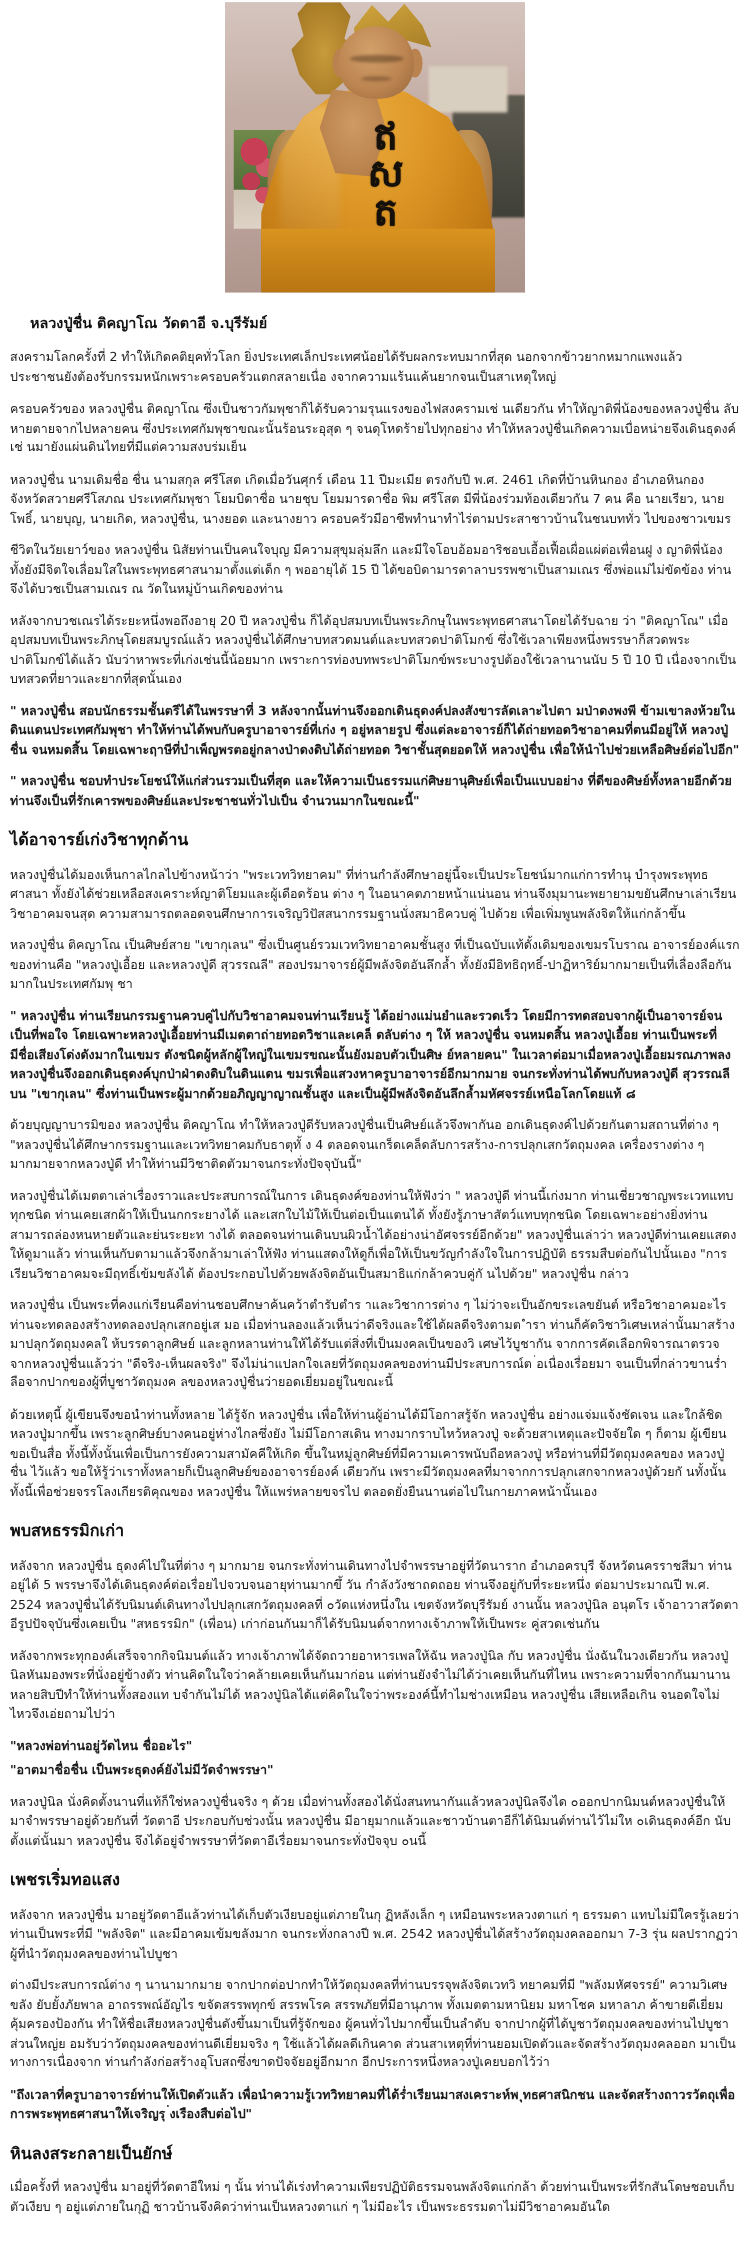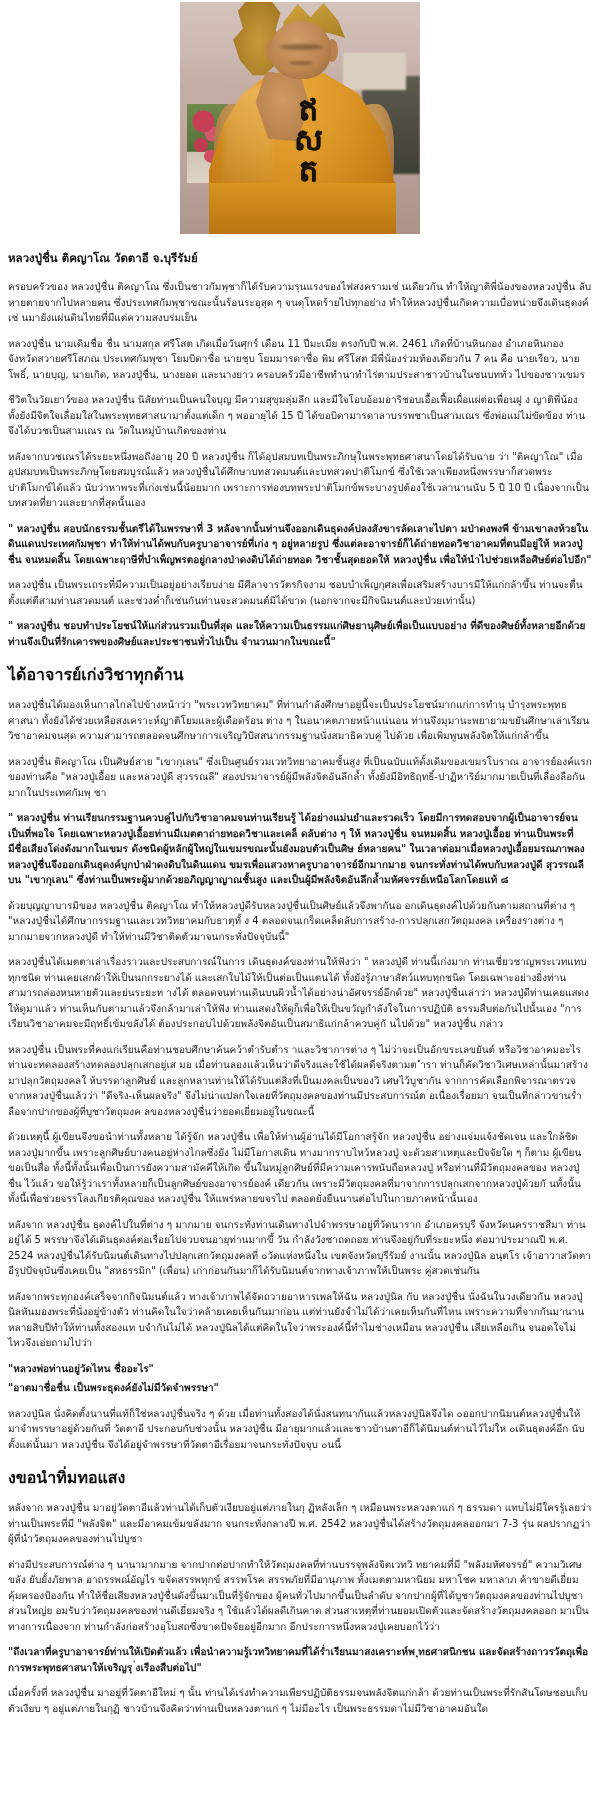--- a/index.html
+++ b/index.html
@@ -154,25 +154,25 @@
 
   
   .article {
     padding: 16px 8px 0 8px;
     box-sizing: border-box;
   }
   .title {
     font-size: 11.5px;
     font-weight: 700;
     color: #111111;
-    margin: 0 0 12px 0;
+    margin: 0 0 12px 16px;
     line-height: 1.5;
   }
   .heading {
-    font-size: 16px;
+    font-size: 13px;
     font-weight: 700;
     color: #111111;
     margin: 14px 0 10px 0;
     line-height: 1.5;
   }
   p.para {
     font-size: 10px;
     line-height: 1.55;
     margin: 0 0 10px 0;
     color: #1b1b1b;
@@ -207,41 +207,43 @@
         <span>ឥ</span>
         <span>ស</span>
         <span>ត</span>
       </div>
     </div>
   </div>
 
   <div class="article">
     <div class="title">หลวงปู่ชื่น ติคญาโณ วัดตาอี จ.บุรีรัมย์</div>
     <div id="blocks">
+        <p class="para">สงครามโลกครั้งที่ 2 ทำให้เกิดคติยุคทั่วโลก ยิ่งประเทศเล็กประเทศน้อยได้รับผลกระทบมากที่สุด นอกจากข้าวยากหมากแพงแล้ว ประชาชนยังต้องรับกรรมหนักเพราะครอบครัวแตกสลายเนื่อ งจากความแร้นแค้นยากจนเป็นสาเหตุใหญ่</p>
         <p class="para">ครอบครัวของ หลวงปู่ชื่น ติคญาโณ ซึ่งเป็นชาวกัมพุชาก็ได้รับความรุนแรงของไฟสงครามเช่ นเดียวกัน ทำให้ญาติพี่น้องของหลวงปู่ชื่น ลับหายตายจากไปหลายคน ซึ่งประเทศกัมพุชาขณะนั้นร้อนระอุสุด ๆ จนดุโหดร้ายไปทุกอย่าง ทำให้หลวงปู่ชื่นเกิดความเบื่อหน่ายจึงเดินธุดงค์เช่ นมายังแผ่นดินไทยที่มีแต่ความสงบร่มเย็น</p>
         <p class="para">หลวงปู่ชื่น นามเดิมชื่อ ชื่น นามสกุล ศรีโสต เกิดเมื่อวันศุกร์ เดือน 11 ปีมะเมีย ตรงกับปี พ.ศ. 2461 เกิดที่บ้านหินกอง อำเภอหินกอง จังหวัดสวายศรีโสภณ ประเทศกัมพุชา โยมบิดาชื่อ นายชุบ โยมมารดาชื่อ พิม ศรีโสต มีพี่น้องร่วมท้องเดียวกัน 7 คน คือ นายเรียว, นายโพธิ์, นายบุญ, นายเกิด, หลวงปู่ชื่น, นางยอด และนางยาว ครอบครัวมีอาชีพทำนาทำไร่ตามประสาชาวบ้านในชนบททั่ว ไปของชาวเขมร</p>
         <p class="para">ชีวิตในวัยเยาว์ของ หลวงปู่ชื่น นิสัยท่านเป็นคนใจบุญ มีความสุขุมลุ่มลึก และมีใจโอบอ้อมอาริชอบเอื้อเฟื้อเผื่อแผ่ต่อเพื่อนฝู ง ญาติพี่น้อง ทั้งยังมีจิตใจเลื่อมใสในพระพุทธศาสนามาตั้งแต่เด็ก ๆ พออายุได้ 15 ปี ได้ขอบิดามารดาลาบรรพชาเป็นสามเณร ซึ่งพ่อแม่ไม่ขัดข้อง ท่านจึงได้บวชเป็นสามเณร ณ วัดในหมู่บ้านเกิดของท่าน</p>
         <p class="para">หลังจากบวชเณรได้ระยะหนึ่งพอถึงอายุ 20 ปี หลวงปู่ชื่น ก็ได้อุปสมบทเป็นพระภิกษุในพระพุทธศาสนาโดยได้รับฉาย ว่า "ติคญาโณ" เมื่ออุปสมบทเป็นพระภิกษุโดยสมบูรณ์แล้ว หลวงปู่ชื่นได้ศึกษาบทสวดมนต์และบทสวดปาติโมกข์ ซึ่งใช้เวลาเพียงหนึ่งพรรษาก็สวดพระปาติโมกข์ได้แล้ว นับว่าหาพระที่เก่งเช่นนี้น้อยมาก เพราะการท่องบทพระปาติโมกข์พระบางรูปต้องใช้เวลานานนับ 5 ปี 10 ปี เนื่องจากเป็นบทสวดที่ยาวและยากที่สุดนั้นเอง</p>
         <p class="para quote">" หลวงปู่ชื่น สอบนักธรรมชั้นตรีได้ในพรรษาที่ 3 หลังจากนั้นท่านจึงออกเดินธุดงค์ปลงสังขารลัดเลาะไปตา มป่าดงพงพี ข้ามเขาลงห้วยในดินแดนประเทศกัมพุชา ทำให้ท่านได้พบกับครูบาอาจารย์ที่เก่ง ๆ อยู่หลายรูป ซึ่งแต่ละอาจารย์ก็ได้ถ่ายทอดวิชาอาคมที่ตนมีอยู่ให้ หลวงปู่ชื่น จนหมดสิ้น โดยเฉพาะฤาษีที่บำเพ็ญพรตอยู่กลางป่าดงดิบได้ถ่ายทอด วิชาชั้นสุดยอดให้ หลวงปู่ชื่น เพื่อให้นำไปช่วยเหลือศิษย์ต่อไปอีก"</p>
-        <p class="para">หลวงปู่ชื่น เป็นพระเถระที่มีความเป็นอยู่อย่างเรียบง่าย มีศีลาจารวัตรกิจงาม ชอบบำเพ็ญกุศลเพื่อเสริมสร้างบารมีให้แก่กล้าขึ้น ท่านจะตื่นตั้งแต่ตีสามท่านสวดมนต์ และช่วงค่ำก็เช่นกันท่านจะสวดมนต์มิได้ขาด (นอกจากจะมีกิจนิมนต์และป่วยเท่านั้น)</p>
         <p class="para quote">" หลวงปู่ชื่น ชอบทำประโยชน์ให้แก่ส่วนรวมเป็นที่สุด และให้ความเป็นธรรมแก่ศิษยานุศิษย์เพื่อเป็นแบบอย่าง ที่ดีของศิษย์ทั้งหลายอีกด้วย ท่านจึงเป็นที่รักเคารพของศิษย์และประชาชนทั่วไปเป็น จำนวนมากในขณะนี้"</p>
         <div class="heading">ได้อาจารย์เก่งวิชาทุกด้าน</div>
         <p class="para">หลวงปู่ชื่นได้มองเห็นกาลไกลไปข้างหน้าว่า "พระเวทวิทยาคม" ที่ท่านกำลังศึกษาอยู่นี้จะเป็นประโยชน์มากแก่การทำนุ บำรุงพระพุทธศาสนา ทั้งยังได้ช่วยเหลือสงเคราะห์ญาติโยมและผู้เดือดร้อน ต่าง ๆ ในอนาคตภายหน้าแน่นอน ท่านจึงมุมานะพยายามขยันศึกษาเล่าเรียนวิชาอาคมจนสุด ความสามารถตลอดจนศึกษาการเจริญวิปัสสนากรรมฐานนั่งสมาธิควบคู่ ไปด้วย เพื่อเพิ่มพูนพลังจิตให้แก่กล้าขึ้น</p>
         <p class="para">หลวงปู่ชื่น ติคญาโณ เป็นศิษย์สาย "เขากุเลน" ซึ่งเป็นศูนย์รวมเวทวิทยาอาคมชั้นสูง ที่เป็นฉบับแท้ดั้งเดิมของเขมรโบราณ อาจารย์องค์แรกของท่านคือ "หลวงปู่เอื้อย และหลวงปู่ดี สุวรรณลี" สองปรมาจารย์ผู้มีพลังจิตอันลึกล้ำ ทั้งยังมีอิทธิฤทธิ์-ปาฏิหาริย์มากมายเป็นที่เลื่องลือกันมากในประเทศกัมพุ ชา</p>
         <p class="para quote">" หลวงปู่ชื่น ท่านเรียนกรรมฐานควบคู่ไปกับวิชาอาคมจนท่านเรียนรู้ ได้อย่างแม่นยำและรวดเร็ว โดยมีการทดสอบจากผู้เป็นอาจารย์จนเป็นที่พอใจ โดยเฉพาะหลวงปู่เอื้อยท่านมีเมตตาถ่ายทอดวิชาและเคล็ ดลับต่าง ๆ ให้ หลวงปู่ชื่น จนหมดสิ้น หลวงปู่เอื้อย ท่านเป็นพระที่มีชื่อเสียงโด่งดังมากในเขมร ดังชนิดผู้หลักผู้ใหญ่ในเขมรขณะนั้นยังมอบตัวเป็นศิษ ย์หลายคน" ในเวลาต่อมาเมื่อหลวงปู่เอื้อยมรณภาพลง หลวงปู่ชื่นจึงออกเดินธุดงค์บุกป่าฝ่าดงดิบในดินแดน ขมรเพื่อแสวงหาครูบาอาจารย์อีกมากมาย จนกระทั่งท่านได้พบกับหลวงปู่ดี สุวรรณลี บน "เขากุเลน" ซึ่งท่านเป็นพระผู้มากด้วยอภิญญาญาณชั้นสูง และเป็นผู้มีพลังจิตอันลึกล้ำมหัศจรรย์เหนือโลกโดยแท้ ๘</p>
         <p class="para">ด้วยบุญญาบารมิของ หลวงปู่ชื่น ติคญาโณ ทำให้หลวงปู่ดีรับหลวงปู่ชื่นเป็นศิษย์แล้วจึงพากันอ อกเดินธุดงค์ไปด้วยกันตามสถานที่ต่าง ๆ "หลวงปู่ชื่นได้ศึกษากรรมฐานและเวทวิทยาคมกับธาตุทั้ ง 4 ตลอดจนเกร็ดเคล็ดลับการสร้าง-การปลุกเสกวัตถุมงคล เครื่องรางต่าง ๆ มากมายจากหลวงปู่ดี ทำให้ท่านมีวิชาติดตัวมาจนกระทั่งปัจจุบันนี้"</p>
         <p class="para">หลวงปู่ชื่นได้เมตตาเล่าเรื่องราวและประสบการณ์ในการ เดินธุดงค์ของท่านให้ฟังว่า " หลวงปู่ดี ท่านนี้เก่งมาก ท่านเชี่ยวชาญพระเวทแทบทุกชนิด ท่านเคยเสกผ้าให้เป็นนกกระยางได้ และเสกใบไม้ให้เป็นต่อเป็นแตนได้ ทั้งยังรู้ภาษาสัตว์แทบทุกชนิด โดยเฉพาะอย่างยิ่งท่านสามารถล่องหนหายตัวและย่นระยะท างได้ ตลอดจนท่านเดินบนผิวน้ำได้อย่างน่าอัศจรรย์อีกด้วย" หลวงปู่ชื่นเล่าว่า หลวงปู่ดีท่านเคยแสดงให้ดูมาแล้ว ท่านเห็นกับตามาแล้วจึงกล้ามาเล่าให้ฟัง ท่านแสดงให้ดูก็เพื่อให้เป็นขวัญกำลังใจในการปฏิบัติ ธรรมสืบต่อกันไปนั้นเอง "การเรียนวิชาอาคมจะมีฤทธิ์เข้มขลังได้ ต้องประกอบไปด้วยพลังจิตอันเป็นสมาธิแก่กล้าควบคู่กั นไปด้วย" หลวงปู่ชื่น กล่าว</p>
         <p class="para">หลวงปู่ชื่น เป็นพระที่คงแก่เรียนคือท่านชอบศึกษาค้นคว้าตำรับตำร าและวิชาการต่าง ๆ ไม่ว่าจะเป็นอักขระเลขยันต์ หรือวิชาอาคมอะไรท่านจะทดลองสร้างทดลองปลุกเสกอยู่เส มอ เมื่อท่านลองแล้วเห็นว่าดีจริงและใช้ได้ผลดีจริงตามต ำรา ท่านก็คัดวิชาวิเศษเหล่านั้นมาสร้างมาปลุกวัตถุมงคลใ ห้บรรดาลูกศิษย์ และลูกหลานท่านให้ได้รับแต่สิ่งที่เป็นมงคลเป็นของวิ เศษไว้บูชากัน จากการคัดเลือกพิจารณาตรวจจากหลวงปู่ชื่นแล้วว่า "ดีจริง-เห็นผลจริง" จึงไม่น่าแปลกใจเลยที่วัตถุมงคลของท่านมีประสบการณ์ต ่อเนื่องเรื่อยมา จนเป็นที่กล่าวขานร่ำลือจากปากของผู้ที่บูชาวัตถุมงค ลของหลวงปู่ชื่นว่ายอดเยี่ยมอยู่ในขณะนี้</p>
         <p class="para">ด้วยเหตุนี้ ผู้เขียนจึงขอนำท่านทั้งหลาย ได้รู้จัก หลวงปู่ชื่น เพื่อให้ท่านผู้อ่านได้มีโอกาสรู้จัก หลวงปู่ชื่น อย่างแจ่มแจ้งชัดเจน และใกล้ชิดหลวงปู่มากขึ้น เพราะลูกศิษย์บางคนอยู่ห่างไกลซึ่งยัง ไม่มีโอกาสเดิน ทางมากราบไหว้หลวงปู่ จะด้วยสาเหตุและปัจจัยใด ๆ ก็ตาม ผู้เขียนขอเป็นสื่อ ทั้งนี้ทั้งนั้นเพื่อเป็นการยังความสามัคคีให้เกิด ขึ้นในหมู่ลูกศิษย์ที่มีความเคารพนับถือหลวงปู่ หรือท่านที่มีวัตถุมงคลของ หลวงปู่ชื่น ไว้แล้ว ขอให้รู้ว่าเราทั้งหลายก็เป็นลูกศิษย์ของอาจารย์องค์ เดียวกัน เพราะมีวัตถุมงคลที่มาจากการปลุกเสกจากหลวงปู่ด้วยกั นทั้งนั้น ทั้งนี้เพื่อช่วยจรรโลงเกียรติคุณของ หลวงปู่ชื่น ให้แพร่หลายขจรไป ตลอดยั่งยืนนานต่อไปในกายภาคหน้านั้นเอง</p>
+        <div class="heading">พบสหธรรมิกเก่า</div>
         <p class="para">หลังจาก หลวงปู่ชื่น ธุดงค์ไปในที่ต่าง ๆ มากมาย จนกระทั่งท่านเดินทางไปจำพรรษาอยู่ที่วัดนาราก อำเภอครบุรี จังหวัดนครราชสีมา ท่านอยู่ได้ 5 พรรษาจึงได้เดินธุดงค์ต่อเรื่อยไปจวบจนอายุท่านมากขึ้ วัน กำลังวังชาถดถอย ท่านจึงอยู่กับที่ระยะหนึ่ง ต่อมาประมาณปี พ.ศ. 2524 หลวงปู่ชื่นได้รับนิมนต์เดินทางไปปลุกเสกวัตถุมงคลที่ ๐วัดแห่งหนึ่งใน เขตจังหวัดบุรีรัมย์ งานนั้น หลวงปู่นิล อนุตโร เจ้าอาวาสวัดตาอีรูปปัจจุบันซึ่งเคยเป็น "สหธรรมิก" (เพื่อน) เก่าก่อนกันมาก็ได้รับนิมนต์จากทางเจ้าภาพให้เป็นพระ คู่สวดเช่นกัน</p>
         <p class="para">หลังจากพระทุกองค์เสร็จจากกิจนิมนต์แล้ว ทางเจ้าภาพได้จัดถวายอาหารเพลให้ฉัน หลวงปู่นิล กับ หลวงปู่ชื่น นั่งฉันในวงเดียวกัน หลวงปู่นิลหันมองพระที่นั่งอยู่ข้างตัว ท่านคิดในใจว่าคล้ายเคยเห็นกันมาก่อน แต่ท่านยังจำไม่ได้ว่าเคยเห็นกันที่ไหน เพราะความที่จากกันมานานหลายสิบปีทำให้ท่านทั้งสองแท บจำกันไม่ได้ หลวงปู่นิลได้แต่คิดในใจว่าพระองค์นี้ทำไมช่างเหมือน หลวงปู่ชื่น เสียเหลือเกิน จนอดใจไม่ไหวจึงเอ่ยถามไปว่า</p>
         <p class="para quote tight">"หลวงพ่อท่านอยู่วัดไหน ชื่ออะไร"</p>
         <p class="para quote">"อาตมาชื่อชื่น เป็นพระธุดงค์ยังไม่มีวัดจำพรรษา"</p>
         <p class="para">หลวงปู่นิล นั่งคิดตั้งนานที่แท้ก็ใช่หลวงปู่ชื่นจริง ๆ ด้วย เมื่อท่านทั้งสองได้นั่งสนทนากันแล้วหลวงปู่นิลจึงได ๐ออกปากนิมนต์หลวงปู่ชื่นให้มาจำพรรษาอยู่ด้วยกันที่ วัดตาอี ประกอบกับช่วงนั้น หลวงปู่ชื่น มีอายุมากแล้วและชาวบ้านตาอีก็ได้นิมนต์ท่านไว้ไม่ให ๐เดินธุดงค์อีก นับตั้งแต่นั้นมา หลวงปู่ชื่น จึงได้อยู่จำพรรษาที่วัดตาอีเรื่อยมาจนกระทั่งปัจจุบ ๐นนี้</p>
-        <div class="heading">งขอนำทิ่มทอแสง</div>
+        <div class="heading">เพชรเริ่มทอแสง</div>
         <p class="para">หลังจาก หลวงปู่ชื่น มาอยู่วัดตาอีแล้วท่านได้เก็บตัวเงียบอยู่แต่ภายในกุ ฏิหลังเล็ก ๆ เหมือนพระหลวงตาแก่ ๆ ธรรมดา แทบไม่มีใครรู้เลยว่าท่านเป็นพระที่มี "พลังจิต" และมีอาคมเข้มขลังมาก จนกระทั่งกลางปี พ.ศ. 2542 หลวงปู่ชื่นได้สร้างวัตถุมงคลออกมา 7-3 รุ่น ผลปรากฏว่าผู้ที่นำวัตถุมงคลของท่านไปบูชา</p>
         <p class="para">ต่างมีประสบการณ์ต่าง ๆ นานามากมาย จากปากต่อปากทำให้วัตถุมงคลที่ท่านบรรจุพลังจิตเวทวิ ทยาคมที่มี "พลังมหัศจรรย์" ความวิเศษขลัง ยับยั้งภัยพาล อาถรรพณ์อัญไร ขจัดสรรพทุกข์ สรรพโรค สรรพภัยที่มีอานุภาพ ทั้งเมตตามหานิยม มหาโชค มหาลาภ ค้าขายดีเยี่ยม คุ้มครองป้องกัน ทำให้ชื่อเสียงหลวงปู่ชื่นดังขึ้นมาเป็นที่รู้จักของ ผู้คนทั่วไปมากขึ้นเป็นลำดับ จากปากผู้ที่ได้บูชาวัตถุมงคลของท่านไปบูชาส่วนใหญ่ย อมรับว่าวัตถุมงคลของท่านดีเยี่ยมจริง ๆ ใช้แล้วได้ผลดีเกินคาด ส่วนสาเหตุที่ท่านยอมเปิดตัวและจัดสร้างวัตถุมงคลออก มาเป็นทางการเนื่องจาก ท่านกำลังก่อสร้างอุโบสถซึ่งขาดปัจจัยอยู่อีกมาก อีกประการหนึ่งหลวงปู่เคยบอกไว้ว่า</p>
         <p class="para quote">"ถึงเวลาที่ครูบาอาจารย์ท่านให้เปิดตัวแล้ว เพื่อนำความรู้เวทวิทยาคมที่ได้ร่ำเรียนมาสงเคราะห์พ ุทธศาสนิกชน และจัดสร้างถาวรวัตถุเพื่อการพระพุทธศาสนาให้เจริญรุ ่งเรืองสืบต่อไป"</p>
+        <div class="heading">หินลงสระกลายเป็นยักษ์</div>
         <p class="para">เมื่อครั้งที่ หลวงปู่ชื่น มาอยู่ที่วัดตาอีใหม่ ๆ นั้น ท่านได้เร่งทำความเพียรปฏิบัติธรรมจนพลังจิตแก่กล้า ด้วยท่านเป็นพระที่รักสันโดษชอบเก็บตัวเงียบ ๆ อยู่แต่ภายในกุฏิ ชาวบ้านจึงคิดว่าท่านเป็นหลวงตาแก่ ๆ ไม่มีอะไร เป็นพระธรรมดาไม่มีวิชาอาคมอันใด</p>
       </div>
   </div>
 
 </div>
 
 </body></html>

